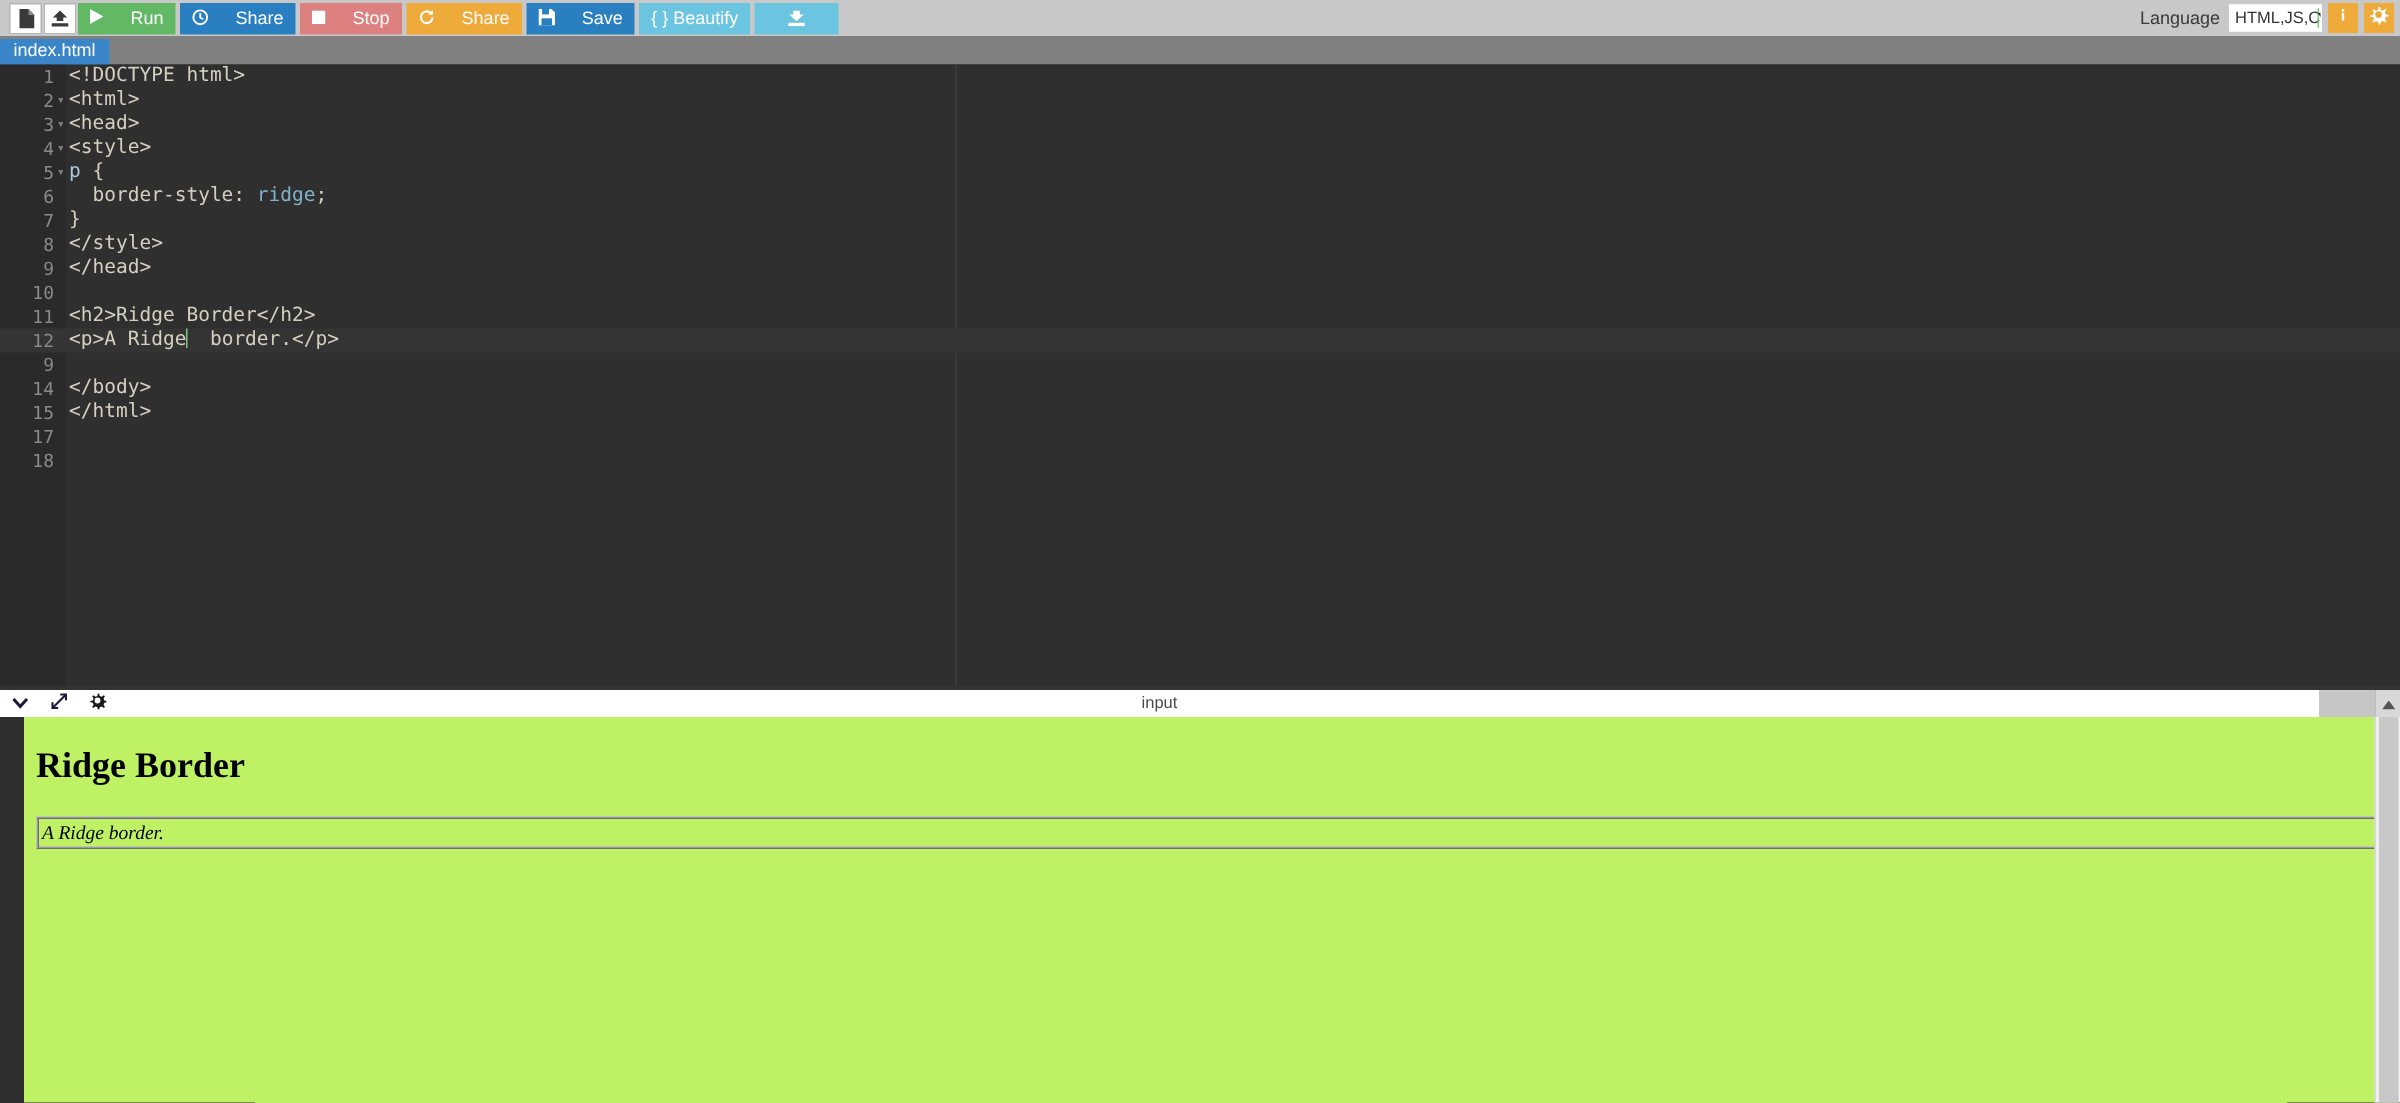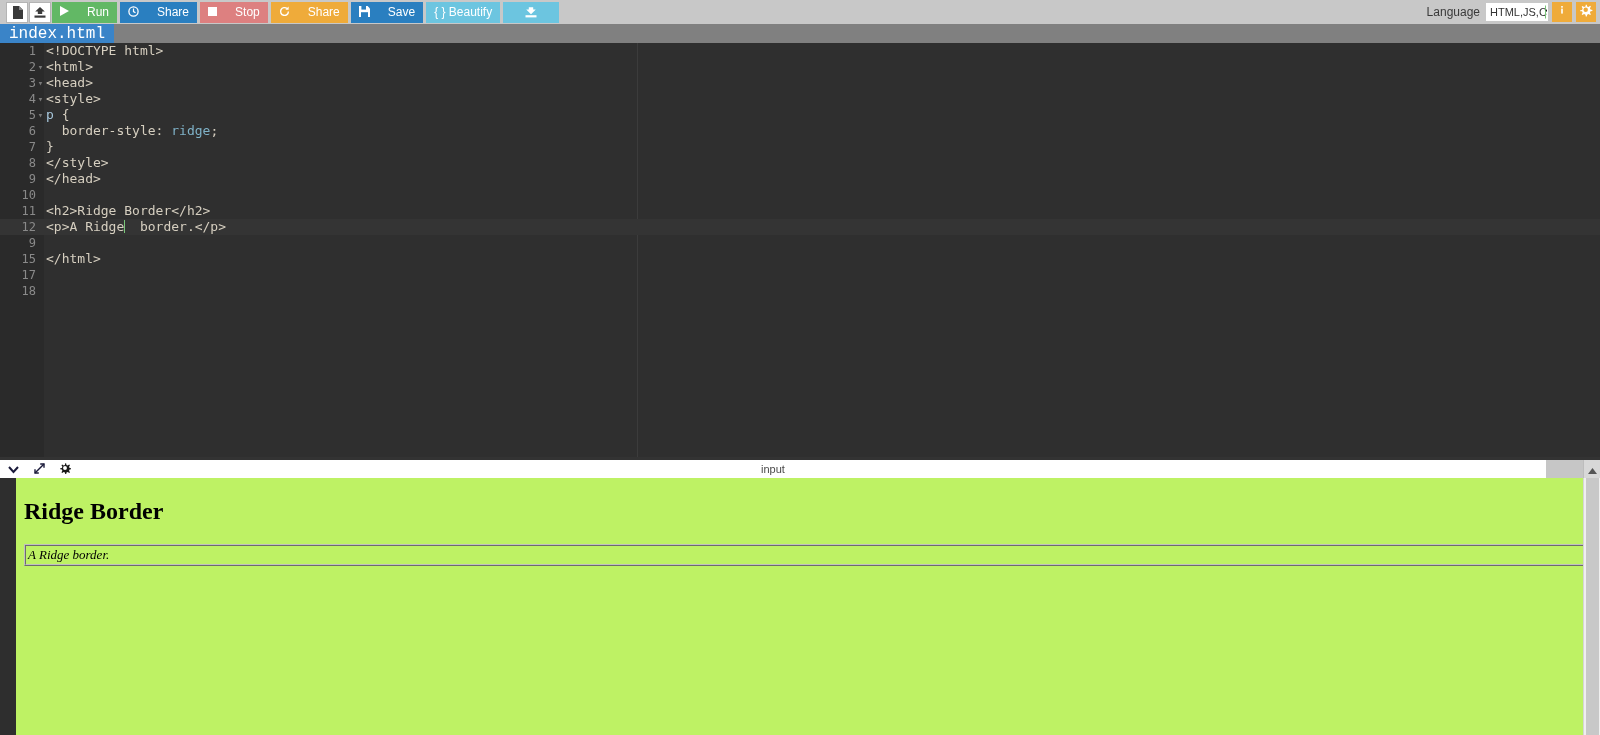--- a/index.html
+++ b/index.html
@@ -74,27 +74,27 @@
     display: inline-flex; align-items: center; justify-content: center;
     cursor: pointer;
   }
 
   
   #tabbar {
     position: absolute; left: 0; top: 24px; width: 1600px; height: 19px;
     background: #808080;
   }
   .tab {
-    height: 19px; display: inline-flex; align-items: flex-end;
+    height: 19px; display: inline-flex; align-items: flex-start;
     padding: 0 9px;
     background: #3a84c8;
     color: #ffffff;
-    font-size: 16px;
-    cursor: pointer;
-    font-family: Liberation Mono, monospace;
+    font-size: 12px;
+    cursor: pointer;
+    font-family: Liberation Sans, sans-serif;
   }
 
   
   #editor {
     position: absolute; left: 0; top: 43px; width: 1600px; height: 414px;
     background: #2f2f2f;
     overflow: hidden;
   }
   #gutter {
     position: absolute; left: 0; top: 0; width: 44px; height: 414px;
@@ -333,20 +333,21 @@
       <div class="ln-row"><span class="ln-num">4</span><span class="ln-fold">▾</span><span class="ln-code">&lt;style&gt;</span></div>
       <div class="ln-row"><span class="ln-num">5</span><span class="ln-fold">▾</span><span class="ln-code"><span class="tok-sel">p</span> {</span></div>
       <div class="ln-row"><span class="ln-num">6</span><span class="ln-fold"></span><span class="ln-code">  border-style: <span class="tok-val">ridge</span>;</span></div>
       <div class="ln-row"><span class="ln-num">7</span><span class="ln-fold"></span><span class="ln-code">}</span></div>
       <div class="ln-row"><span class="ln-num">8</span><span class="ln-fold"></span><span class="ln-code">&lt;/style&gt;</span></div>
       <div class="ln-row"><span class="ln-num">9</span><span class="ln-fold"></span><span class="ln-code">&lt;/head&gt;</span></div>
       <div class="ln-row"><span class="ln-num">10</span><span class="ln-fold"></span><span class="ln-code"></span></div>
       <div class="ln-row"><span class="ln-num">11</span><span class="ln-fold"></span><span class="ln-code">&lt;h2&gt;Ridge Border&lt;/h2&gt;</span></div>
       <div class="ln-row active"><span class="ln-num">12</span><span class="ln-fold"></span><span class="ln-code">&lt;p&gt;A Ridge<span class="caret"></span>  border.&lt;/p&gt;</span></div>
       <div class="ln-row"><span class="ln-num">9</span><span class="ln-fold"></span><span class="ln-code"></span></div>
+      <div class="ln-row"><span class="ln-num">14</span><span class="ln-fold"></span><span class="ln-code">&lt;/body&gt;</span></div>
       <div class="ln-row"><span class="ln-num">15</span><span class="ln-fold"></span><span class="ln-code">&lt;/html&gt;</span></div>
       <div class="ln-row"><span class="ln-num">17</span><span class="ln-fold"></span><span class="ln-code"></span></div>
       <div class="ln-row"><span class="ln-num">18</span><span class="ln-fold"></span><span class="ln-code"></span></div>
     </div>
 </div>
 
 <div id="out-divider"></div>
 
 <div id="out-header"></div>
 

